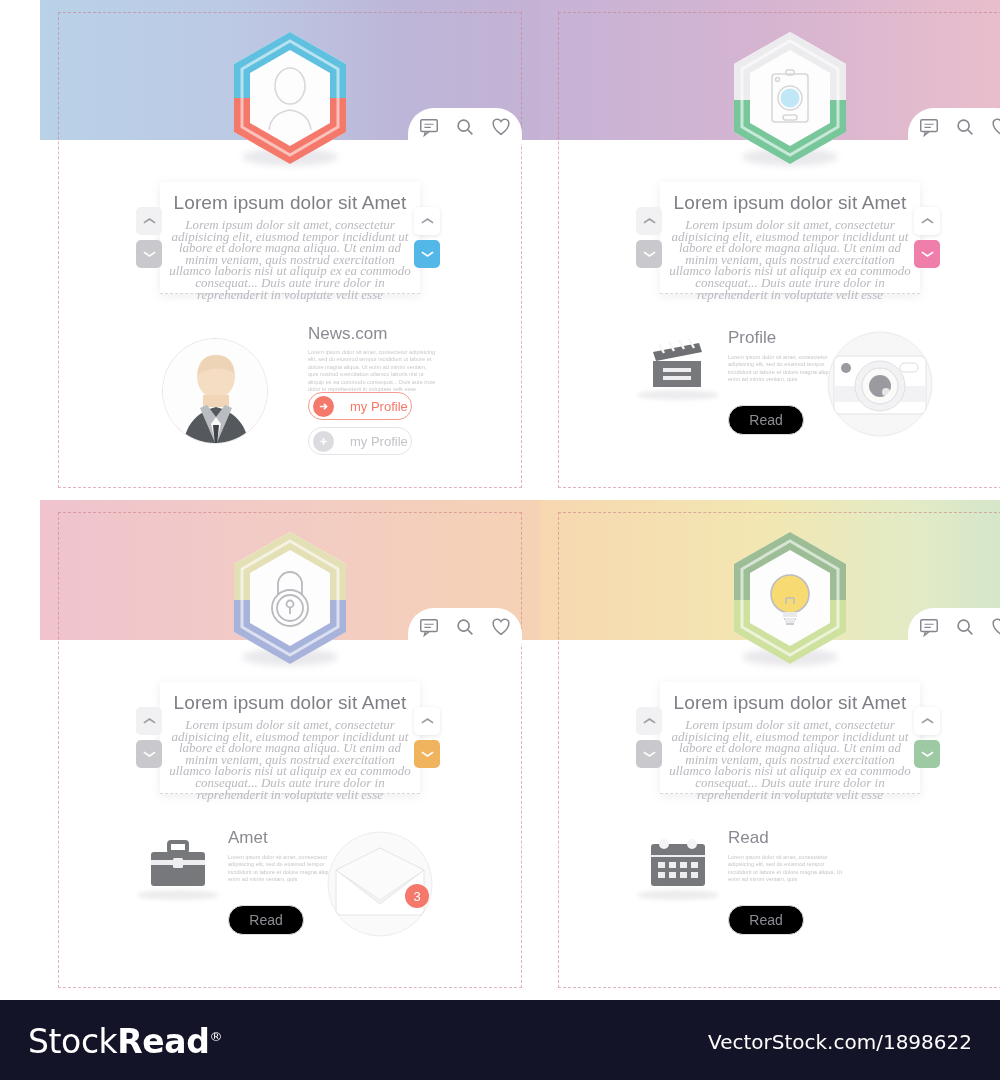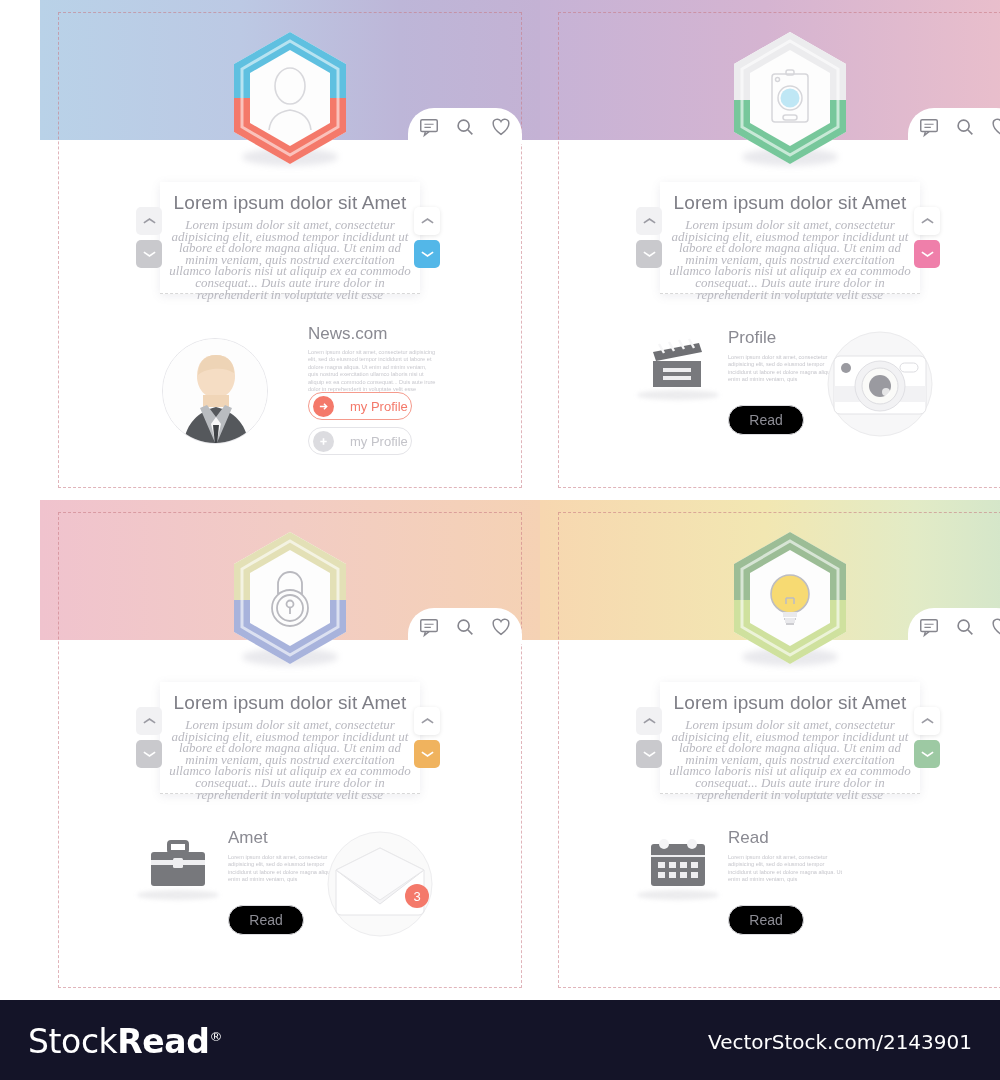--- a/index.html
+++ b/index.html
@@ -575,15 +575,15 @@
         <div class="readbtn">
           <span>Read</span>
         </div>
       </div>
     </div>
 
   </div>
 
   <div class="footer">
     <div class="logo"><span>Stock</span><b>Read</b><sup>®</sup></div>
-    <div class="wmurl">VectorStock.com/2143901</div>
+    <div class="wmurl">VectorStock.com/1898622</div>
   </div>
 </div>
 
 </body></html>

